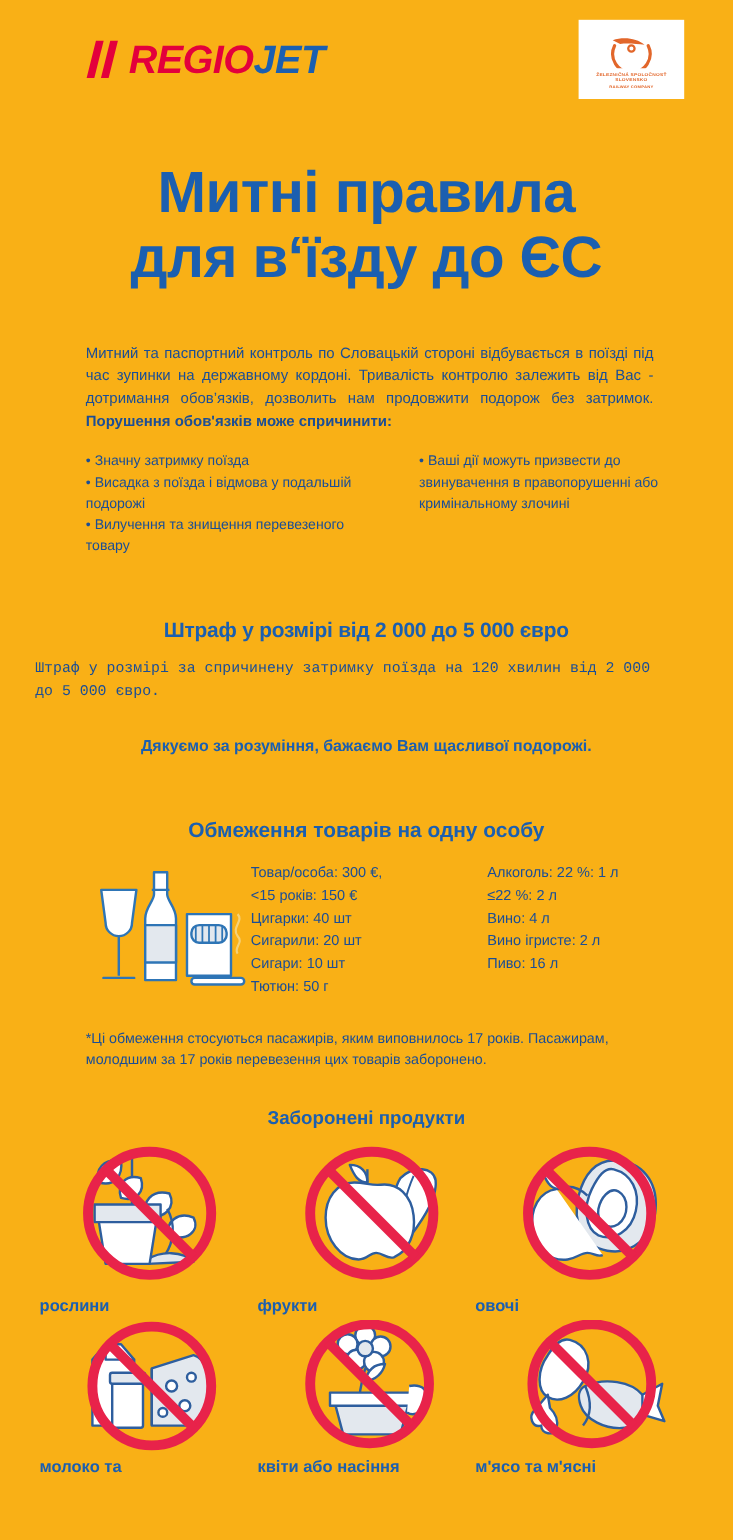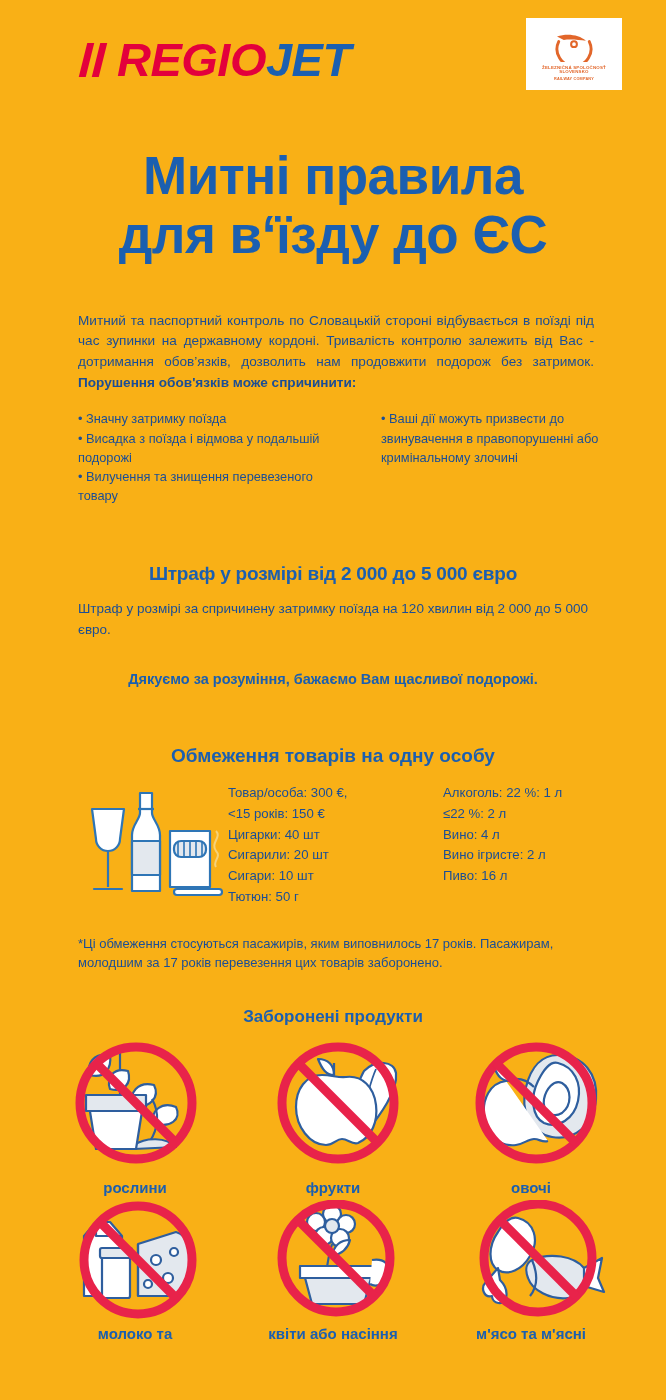--- a/index.html
+++ b/index.html
@@ -10,21 +10,21 @@
     color:#1F4E9B;
     overflow:hidden;
     position:relative;
   }
   .page { width:666px; height:1400px; position:relative; }
 
   
   .header { height:112px; position:relative; }
   .logo-rj {
     position:absolute; left:82px; top:36px;
-    font-size:47px; font-weight:bold; font-style:italic;
+    font-size:36px; font-weight:bold; font-style:italic;
     letter-spacing:-0.5px; line-height:1;
     display:flex; align-items:center;
   }
   .logo-bars { display:inline-block; margin-right:9px; position:relative; width:26px; height:34px; }
   .logo-bars i {
     position:absolute; top:0; width:7px; height:34px;
     background:#E3003C; transform:skewX(-14deg);
   }
   .logo-bars i:nth-child(1){ left:1px; }
   .logo-bars i:nth-child(2){ left:14px; }
@@ -69,22 +69,22 @@
   .bullets .col { flex:1; font-size:12.8px; line-height:1.5; color:#1B4E96; }
   .bullets .col.left { flex:0 0 275px; }
   .bullets p { margin:0; }
 
   
   .fine-head {
     text-align:center; font-size:19px; font-weight:bold;
     margin-top:58px; color:#1B5FB0; letter-spacing:-0.2px;
   }
   .fine-body {
-    margin:14px 72px 0 78px;
-    font-size:13.5px; line-height:1.5; color:#1B4E96;
+    margin:14px 72px 0 32px;
+    font-size:13.5px; line-height:1.5; color:#1B4E96;font-family:Liberation Mono, monospace;
   }
   .thanks {
     text-align:center; font-size:14.5px; font-weight:bold;
     margin-top:31px; color:#1B5FB0;
   }
 
   
   .limits-head {
     text-align:center; font-size:19px; font-weight:bold;
     margin-top:58px; color:#1B5FB0;
@@ -110,21 +110,21 @@
   
   .proh-head {
     text-align:center; font-size:17px; font-weight:bold;
     margin-top:34px; color:#1B5FB0;
   }
   .proh-grid {
     display:grid; grid-template-columns:repeat(3,1fr);
     margin:10px 36px 0 36px;
     row-gap:6px;
   }
-  .proh-cell { text-align:center; }
+  .proh-cell { }
   .proh-art { height:140px; display:flex; align-items:center; justify-content:center; }
   .proh-label {
     font-size:15px; font-weight:bold; color:#1B5FB0;
     line-height:1.18; margin-top:2px;
   }
   .proh-row2 .proh-art { height:120px; }
   svg { display:block; }
 </style>
 </head>
 <body>

